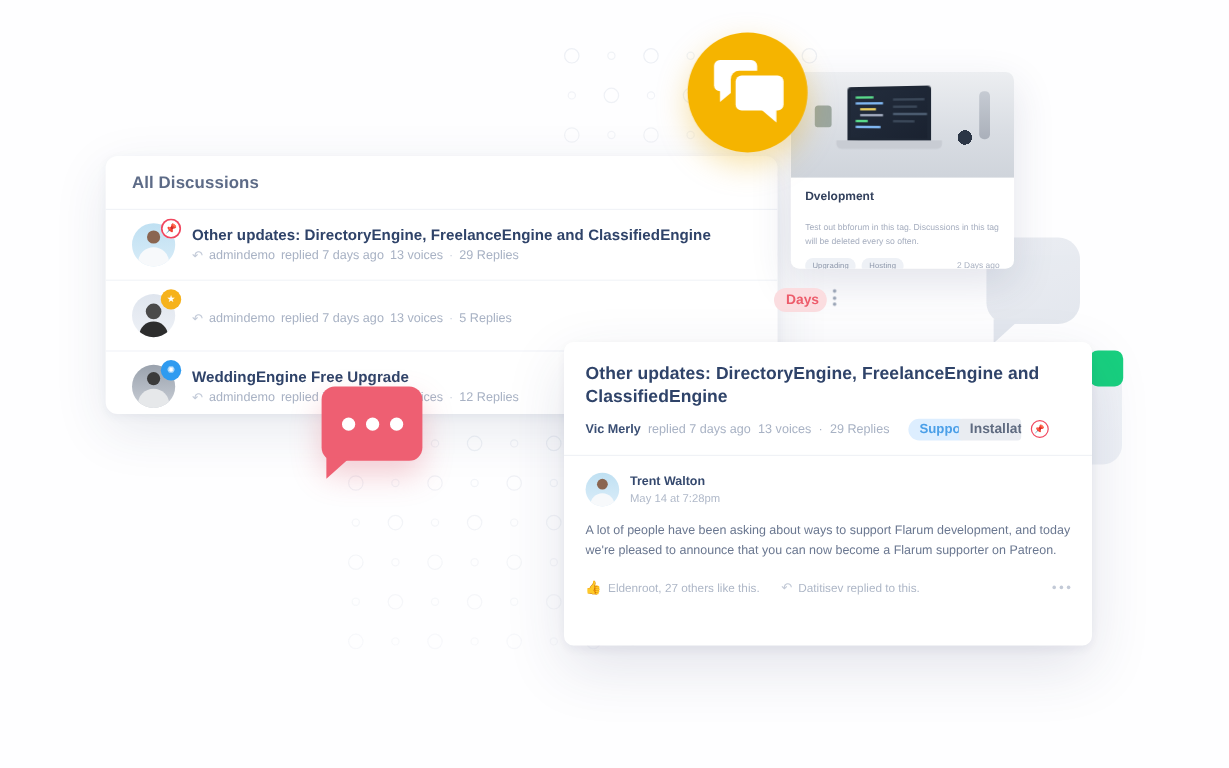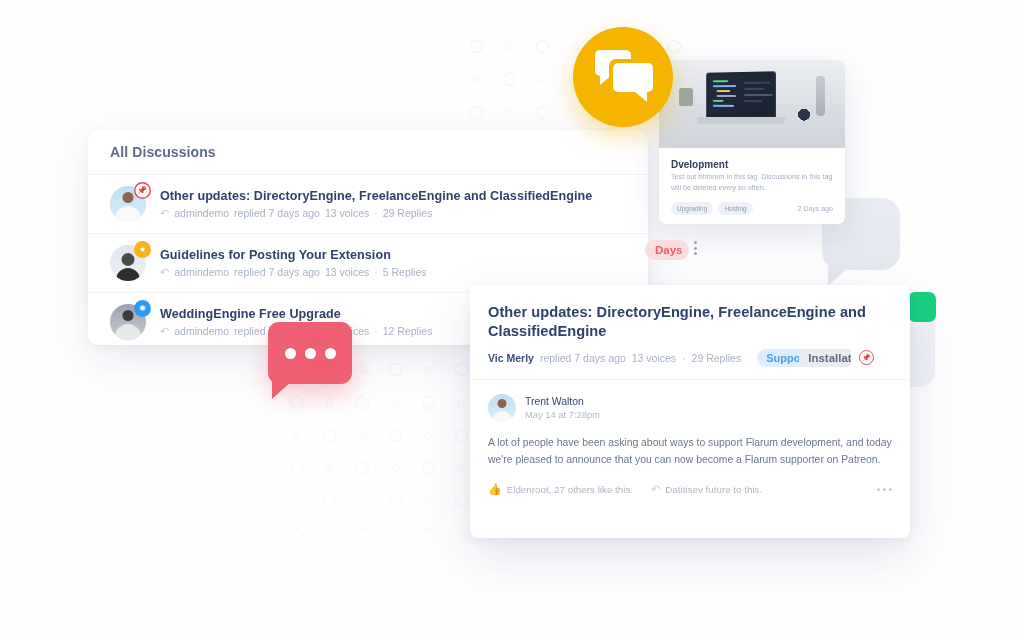--- a/index.html
+++ b/index.html
@@ -146,21 +146,21 @@
   .plant {
     position: absolute; left: 20px; top: 28px; width: 14px; height: 18px;
     background: #9aa6a0; border-radius: 3px 3px 2px 2px;
   }
   .lamp {
     position: absolute; right: 20px; top: 16px; width: 9px; height: 40px;
     background: linear-gradient(180deg,#c6cbd3,#aab0ba); border-radius: 4px;
   }
   .dev-body { padding: 11px 12px 10px; }
   .dev-title { font-size: 10px; font-weight: 700; color: #32405c; }
-  .dev-desc { margin-top: 1px; font-size: 7.2px; line-height: 1.55; color: #a6aebf; }
+  .dev-desc { margin-top: 14px; font-size: 7.2px; line-height: 1.55; color: #a6aebf; }
   .dev-tags { margin-top: 9px; display: flex; align-items: center; gap: 5px; }
   .pill {
     background: #eef1f6; color: #8d97aa; font-size: 6.4px;
     padding: 3px 6px; border-radius: 8px; letter-spacing: .1px;
   }
   .dev-time { margin-left: auto; font-size: 7px; color: #a8b0c0; }
 
   
   #chat-circle {
     position: absolute; left: 573px; top: 27px;
@@ -250,21 +250,21 @@
   .pin-circle {
     margin-left: 8px; width: 15px; height: 15px; border-radius: 50%;
     border: 1.3px solid #f0475f; color: #f0475f;
     display: flex; align-items: center; justify-content: center; font-size: 7px;
   }
 
   .post { padding: 14px 18px 12px; }
   .post-head { display: flex; align-items: center; gap: 9px; }
   .post-av { width: 28px; height: 28px; border-radius: 50%; overflow: hidden; position: relative;
              background: linear-gradient(180deg,#bfe0f2 0%,#dbedf9 100%); }
-  .post-name { font-size: 10.4px; font-weight: 400; color: #35496e; }
+  .post-name { font-size: 10.4px; font-weight: 700; color: #35496e; }
   .post-time { font-size: 9.4px; color: #b0b9c9; margin-top: 2px; }
   .post-body p {
     margin-top: 12px; font-size: 10.4px; line-height: 1.72; color: #6a7790;
   }
   .post-foot {
     margin-top: 14px; display: flex; align-items: center; gap: 18px;
     font-size: 9.8px; color: #aeb7c7;
   }
   .post-foot .ico { color: #c3cad7; font-size: 11px; margin-right: 5px; }
   .post-foot .more { margin-left: auto; display: flex; gap: 3px; }
@@ -417,21 +417,20 @@
       <div class="avatar-wrap">
         <div class="avatar av-b">
           <div class="avshape-head" style="background:#4a4a4a; width:13px; height:13px; top:22%"></div>
           <div class="avshape-body" style="background:#2d2d2d; width:24px; height:15px"></div>
         </div>
         <div class="badge-dot badge-yellow">
             <span>★</span>
           </div>
       </div>
       <div class="disc-main">
-        <div class="disc-title">Guidelines for Posting Your Extension</div>
         <div class="disc-meta">
           <span class="reply-ico">↶</span>
           <b>admindemo</b>
           <span>replied 7 days ago</span>
           <span>13 voices</span>
           <span class="sep">·</span>
           <span>5 Replies</span>
         </div>
       </div>
     </div>
@@ -535,21 +534,21 @@
         <div>
           <div class="post-name">Trent Walton</div>
           <div class="post-time">May 14 at 7:28pm</div>
         </div>
       </div>
       <div class="post-body">
         <p>A lot of people have been asking about ways to support Flarum development, and today we're pleased to announce that you can now become a Flarum supporter on Patreon.</p>
       </div>
       <div class="post-foot">
         <span><span class="ico">👍</span><span>Eldenroot, 27 others like this.</span></span>
-        <span><span class="ico">↶</span><span>Datitisev future to this.</span></span>
+        <span><span class="ico">↶</span><span>Datitisev replied to this.</span></span>
         <span class="more">
             <i></i>
             <i></i>
             <i></i>
           </span>
       </div>
     </div>
   </div>
 
 </div>

